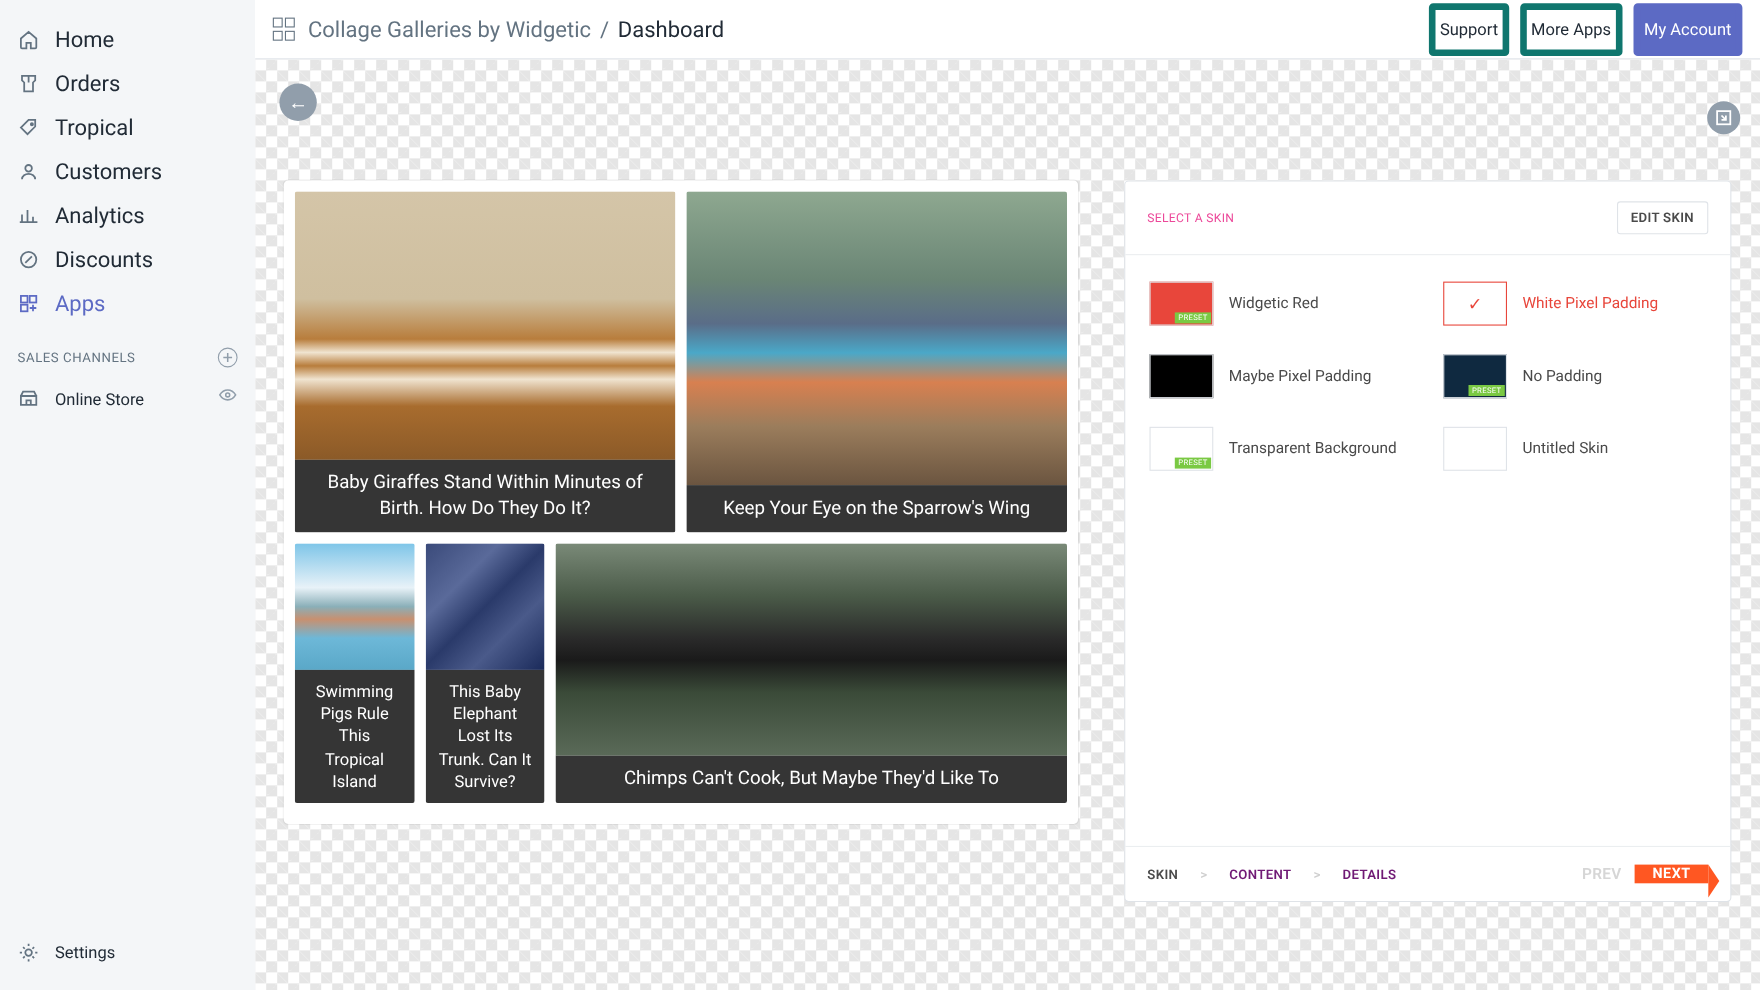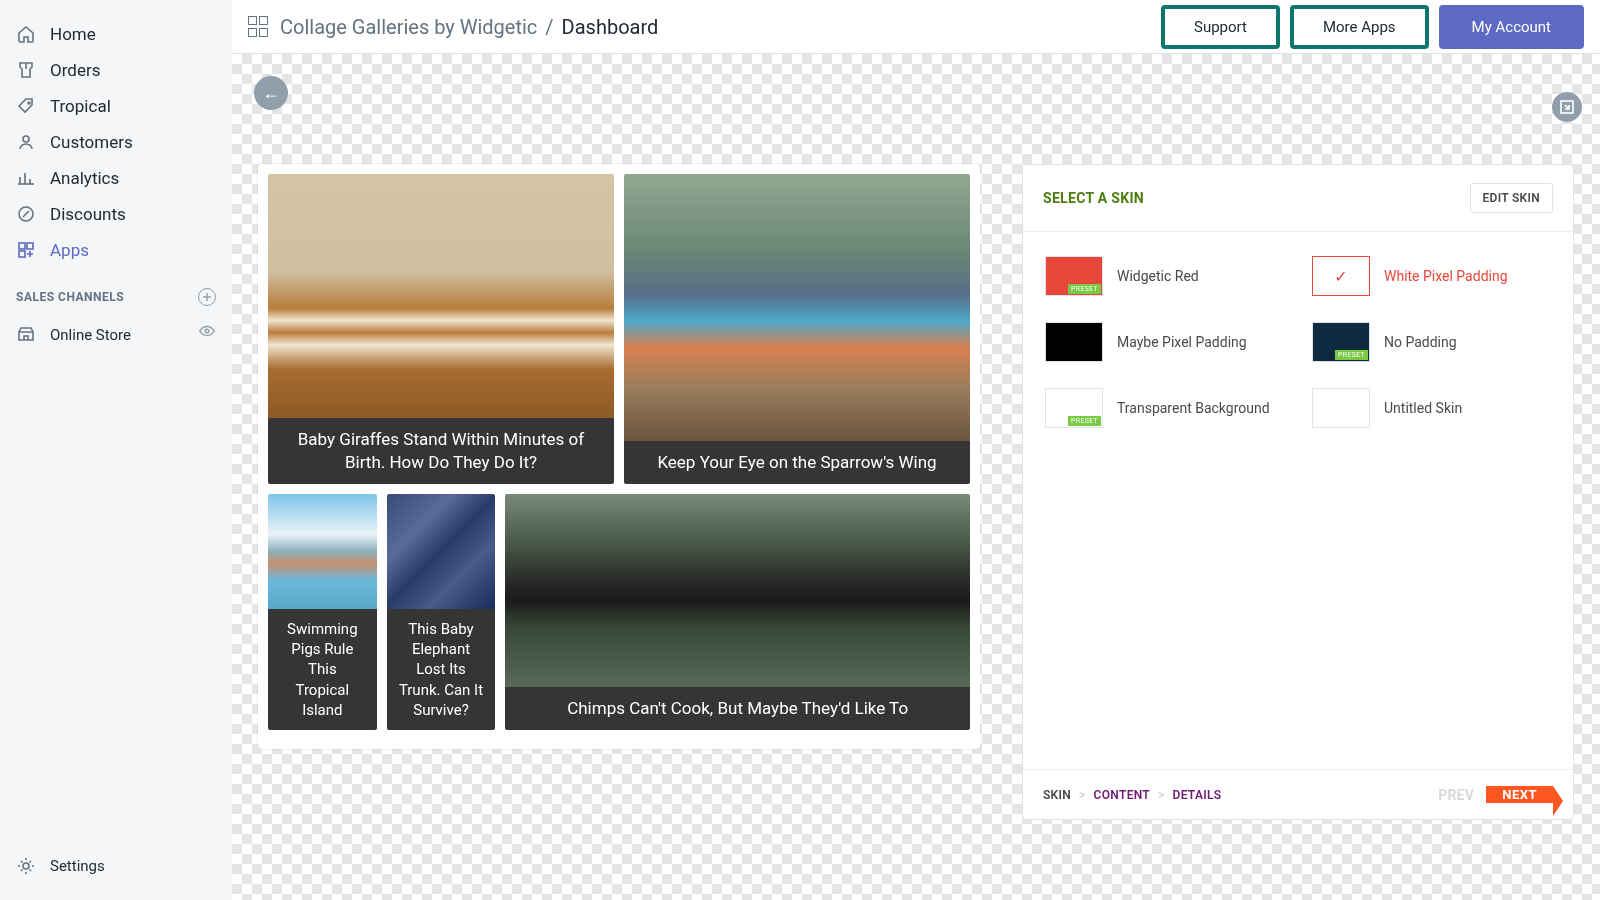--- a/index.html
+++ b/index.html
@@ -1,37 +1,37 @@
 <!DOCTYPE html>
 <html><head>
 <meta charset="utf-8">
 <style>
 *{margin:0;padding:0;box-sizing:border-box;font-family:-apple-system,BlinkMacSystemFont,"Segoe UI",Roboto,Helvetica,Arial,sans-serif}
 body{width:1600px;height:900px;overflow:hidden;background:#f4f6f8;display:flex}
 .sidebar{width:232px;background:#f4f6f8;height:900px;display:flex;flex-direction:column;padding:16px 0}
-.nav-item{display:flex;align-items:flex-end;padding:8px 16px;gap:14px;cursor:pointer;font-size:17px;color:#212b36}
+.nav-item{display:flex;align-items:center;padding:8px 16px;gap:14px;cursor:pointer;font-size:20px;color:#212b36}
 .nav-item.active{color:#5c6ac4}
 .nav-icon{width:20px;height:20px;display:flex;align-items:center;justify-content:center;color:#637381}
 .nav-item.active .nav-icon{color:#5c6ac4}
-.section-title{padding:20px 16px 8px;font-size:12px;font-weight:700;color:#637381;letter-spacing:.5px;display:flex;align-items:center;justify-content:space-between}
+.section-title{padding:20px 16px 8px;font-size:12px;font-weight:400;color:#637381;letter-spacing:.5px;display:flex;align-items:center;justify-content:space-between}
 .section-add{width:18px;height:18px;border:1px solid #919eab;border-radius:50%;display:flex;align-items:center;justify-content:center;font-size:12px;color:#919eab;cursor:pointer}
 .channel-item{display:flex;align-items:flex-end;padding:8px 16px;gap:14px;cursor:pointer;font-size:15px;color:#212b36}
 .channel-eye{margin-left:auto;color:#919eab}
 .spacer{flex:1}
 .settings-item{display:flex;align-items:center;padding:8px 16px;gap:14px;cursor:pointer;font-size:15px;color:#212b36}
 
 .main{flex:1;height:900px;background:#fff;display:flex;flex-direction:column}
 .topbar{height:54px;background:#fff;border-bottom:1px solid #dfe3e8;display:flex;align-items:center;padding:0 16px}
 .bc-icon{width:22px;height:22px;margin-right:10px;display:flex;flex-wrap:wrap;gap:2px}
 .bc-icon span{width:9px;height:9px;border:1.5px solid #637381}
 .bc-app{font-size:20px;color:#637381}
 .bc-sep{font-size:20px;color:#637381;margin:0 8px}
 .bc-page{font-size:20px;color:#212b36}
 .top-actions{margin-left:auto;display:flex;gap:10px}
-.btn{padding:9px 29px;border:4px solid #0f766e;border-radius:4px;background:#fff;font-size:15px;color:#212b36;cursor:pointer}
+.btn{padding:9px 4px;border:6px solid #0f766e;border-radius:4px;background:#fff;font-size:15px;color:#212b36;cursor:pointer}
 .btn-primary{background:#5c6ac4;border-color:#5c6ac4;color:#fff}
 
 .canvas{flex:1;position:relative;background-image:linear-gradient(45deg,#e5e5e5 25%,transparent 25%),linear-gradient(-45deg,#e5e5e5 25%,transparent 25%),linear-gradient(45deg,transparent 75%,#e5e5e5 75%),linear-gradient(-45deg,transparent 75%,#e5e5e5 75%);background-size:20px 20px;background-position:0 0,0 10px,10px -10px,-10px 0}
 .back-btn{position:absolute;top:22px;left:22px;width:34px;height:34px;border-radius:50%;background:#919eab;display:flex;align-items:center;justify-content:center;color:#fff;cursor:pointer;font-size:18px}
 .size-btn{position:absolute;top:38px;right:18px;width:30px;height:30px;border-radius:50%;background:#919eab;display:flex;align-items:center;justify-content:center;color:#fff;cursor:pointer}
 
 .workspace{position:absolute;top:110px;left:26px;right:26px;bottom:80px;display:flex;gap:42px}
 .preview{width:722px;height:585px;background:#fff;border-radius:4px;padding:10px;box-shadow:0 0 0 1px rgba(0,0,0,.05)}
 .collage{display:grid;grid-template-columns:repeat(6,1fr);grid-template-rows:310px 236px;gap:10px;height:100%}
 .tile{position:relative;overflow:hidden;border-radius:2px;display:flex;flex-direction:column}
@@ -39,34 +39,34 @@
 .tile-cap{background:rgba(40,40,40,.94);color:#fff;padding:10px 12px;font-size:17px;text-align:center;line-height:1.35}
 .t1{grid-column:1/4;grid-row:1}
 .t2{grid-column:4/7;grid-row:1}
 .t3{grid-column:1/2;grid-row:2}
 .t4{grid-column:2/3;grid-row:2}
 .t5{grid-column:3/7;grid-row:2}
 .t3 .tile-cap,.t4 .tile-cap{font-size:15px}
 
 .panel{flex:1;background:#fff;border-radius:4px;border:1px solid #dfe3e8;display:flex;flex-direction:column}
 .panel-head{padding:18px 20px;display:flex;align-items:center;justify-content:space-between;border-bottom:1px solid #ebeef0}
-.panel-title{font-size:14px;font-weight:700;color:#4d7c0f;letter-spacing:.3px}
+.panel-title{font-size:11px;font-weight:400;color:#ec4899;letter-spacing:.3px}
 .btn-sm{padding:7px 12px;border:1px solid #dfe3e8;border-radius:3px;background:#fff;font-size:12px;font-weight:600;color:#4a4a4a;cursor:pointer;letter-spacing:.3px}
 
 .skin-grid{padding:24px 22px;display:grid;grid-template-columns:1fr 1fr;gap:26px 28px;align-content:start}
 .skin{display:flex;align-items:center;gap:14px;cursor:pointer}
 .swatch{width:58px;height:40px;border:1px solid #dfe3e8;position:relative;flex-shrink:0;display:flex;align-items:center;justify-content:center}
 .swatch.selected{border:1.5px solid #e8463b}
 .preset-tag{position:absolute;bottom:1px;right:1px;background:#7ac943;color:#fff;font-size:7px;font-weight:400;padding:1px 3px;letter-spacing:.3px}
 .skin-label{font-size:14px;color:#4a4a4a;line-height:1.35}
 .skin.selected .skin-label{color:#e8463b}
 .check{color:#e8463b;font-size:16px}
 
 .panel-foot{margin-top:auto;padding:16px 20px;border-top:1px solid #ebeef0;display:flex;align-items:center}
-.steps{display:flex;align-items:center;gap:8px;font-size:12px;font-weight:600;letter-spacing:.3px}
+.steps{display:flex;align-items:center;gap:20px;font-size:12px;font-weight:600;letter-spacing:.3px}
 .step{color:#701a75}
 .step.active{color:#4a4a4a}
 .step-sep{color:#d0d0d0}
 .foot-actions{margin-left:auto;display:flex;align-items:center;gap:12px}
 .prev-btn{font-size:14px;font-weight:600;color:#d6d6d6;cursor:default;letter-spacing:.3px}
 .next-btn{position:relative;background:#ff5722;color:#fff;font-size:13px;font-weight:700;padding:1px 16px;cursor:pointer;letter-spacing:.5px}
 .next-btn::after{content:"";position:absolute;left:100%;top:0;border-top:15px solid transparent;border-bottom:15px solid transparent;border-left:10px solid #ff5722}
 
 
 .img1{background:linear-gradient(180deg,#d4c5a8 0%,#cfbf9f 40%,#b87d3c 55%,#f0e4d0 60%,#b87d3c 65%,#f0e4d0 70%,#a86c2e 80%,#8b5a28 100%)}

